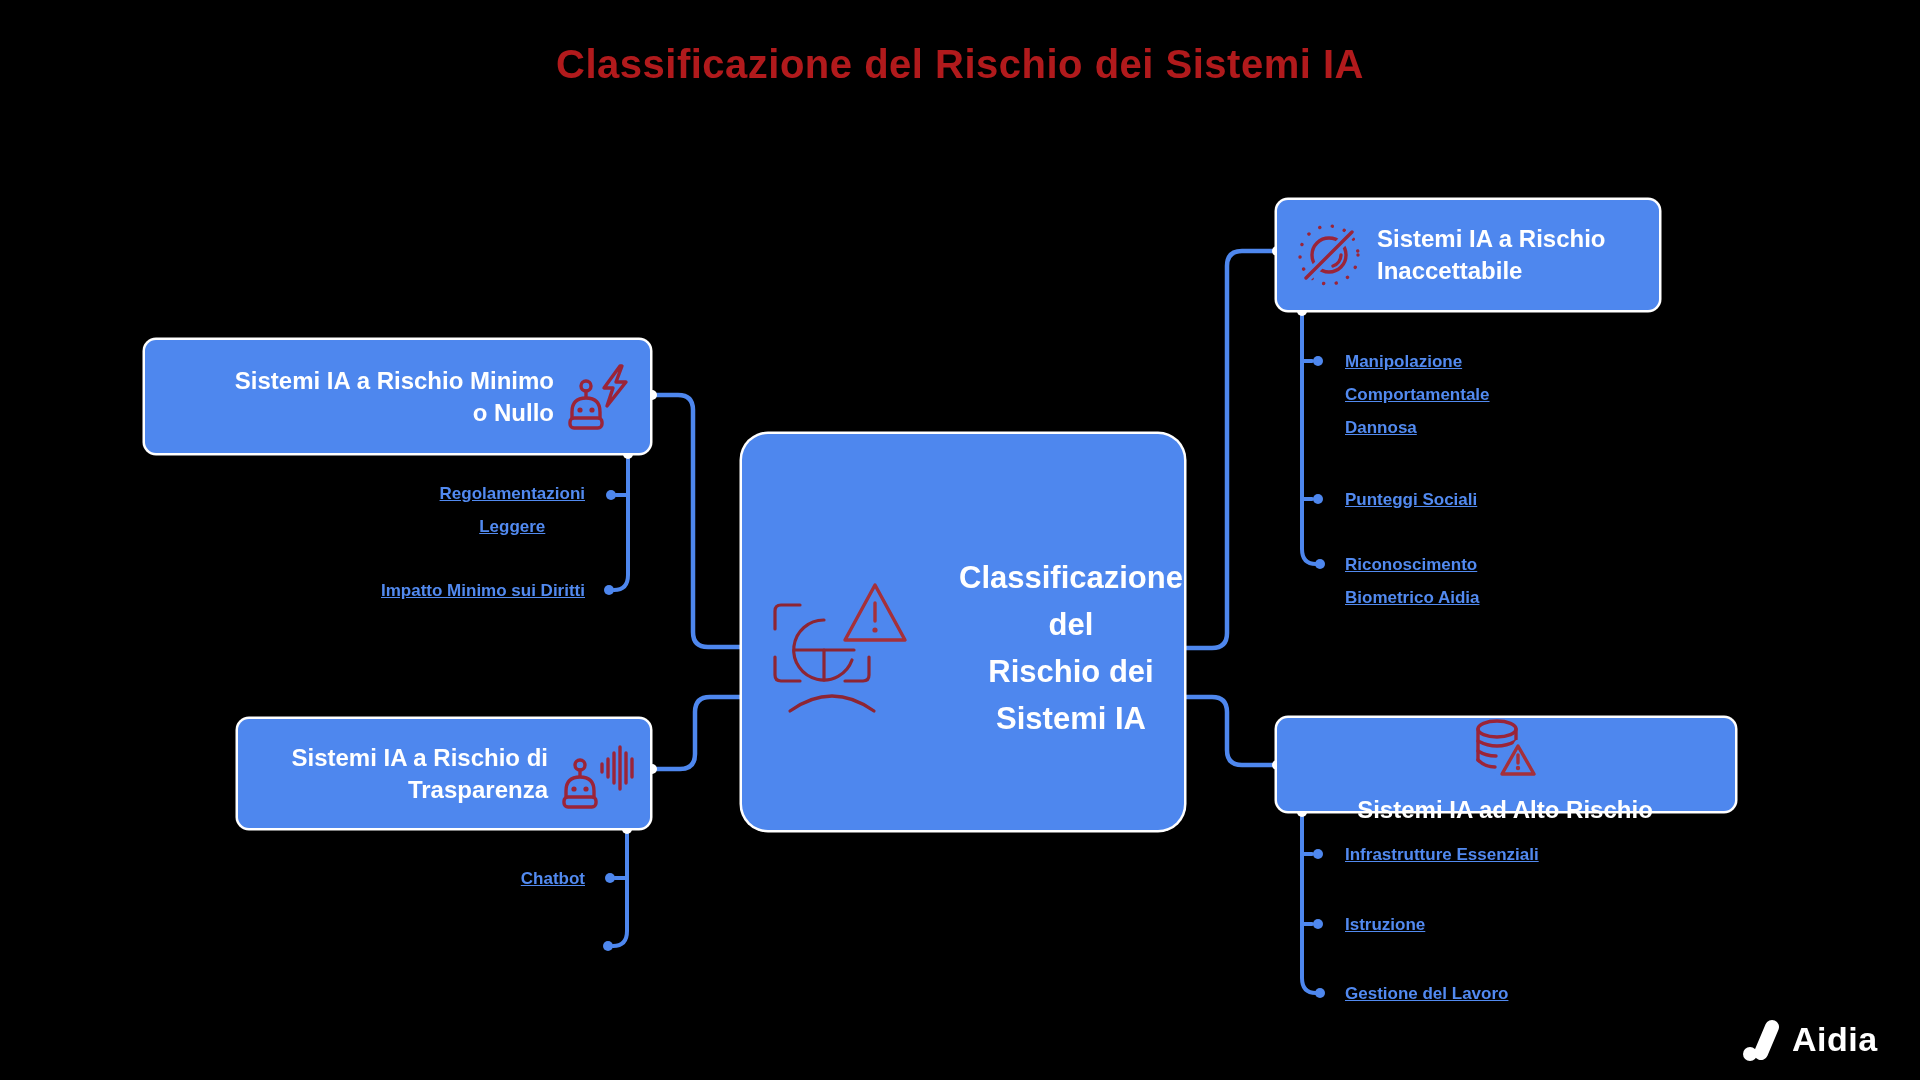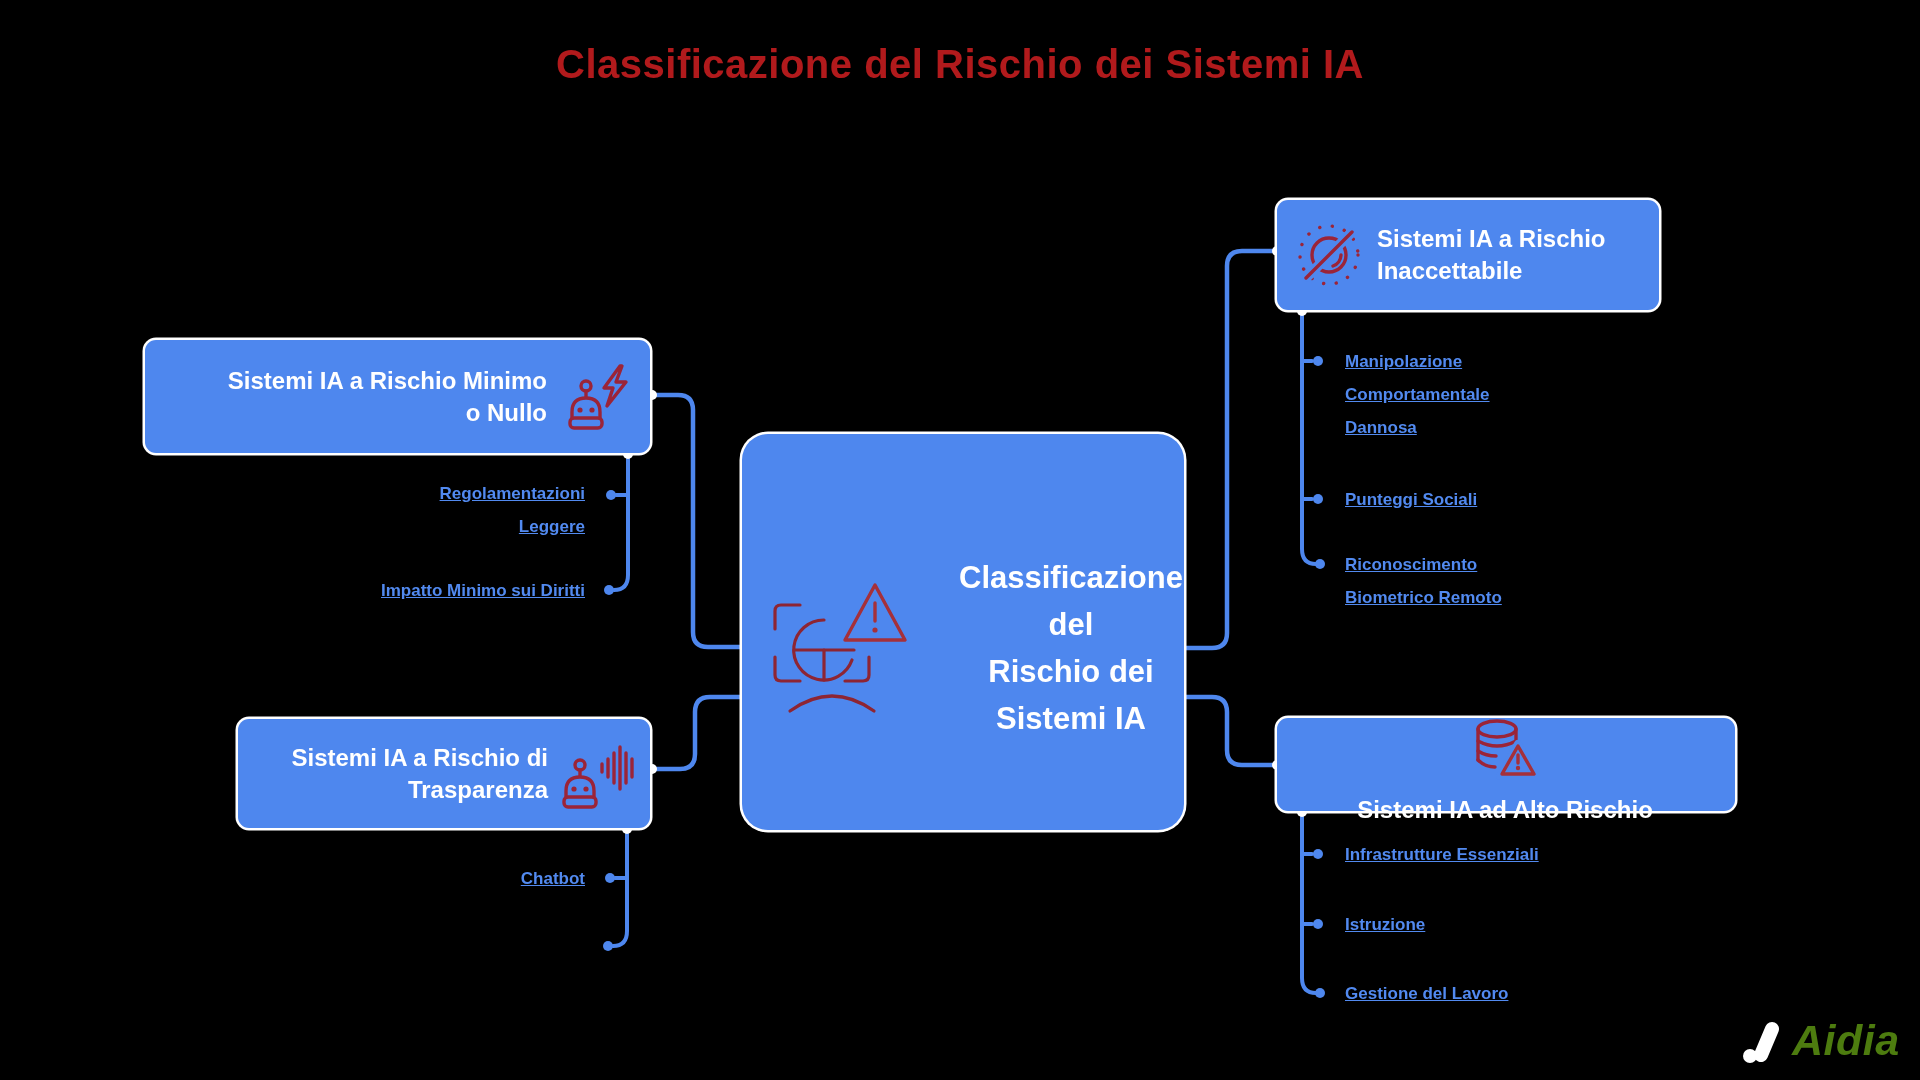--- a/index.html
+++ b/index.html
@@ -24,21 +24,21 @@
   .sub-line{stroke-width:4px;}
   .end-dot{fill:var(--connector);}
   .junction-dot{fill:var(--node-border);}
   .node{
     position:absolute;background:var(--node-fill);color:var(--node-text);
     border-radius:11px;box-shadow:0 0 0 2.5px var(--node-border);
     display:flex;align-items:center;
   }
   .node .label{white-space:pre-line;}
   .side-node .label{font-size:24px;line-height:32px;}
-  #node-minimal{left:145px;top:340px;width:505px;height:113px;justify-content:flex-end;gap:15px;padding:0 14px 0 20px;}
+  #node-minimal{left:145px;top:340px;width:505px;height:113px;justify-content:flex-end;gap:8px;padding:0 14px 0 20px;}
   #node-minimal .label{text-align:right;}
   #node-transparency{left:238px;top:719px;width:412px;height:109px;justify-content:flex-end;gap:10px;padding:0 12px 0 32px;}
   #node-transparency .label{text-align:right;}
   #node-unacceptable{left:1277px;top:200px;width:382px;height:110px;gap:12px;padding:0 14px 0 16px;}
   #node-high{left:1277px;top:718px;width:458px;height:93px;gap:12px;padding:0 14px 0 12px;flex-direction:column;}
   #node-center{
     left:742px;top:434px;width:442px;height:396px;border-radius:26px;
     flex-direction:row;justify-content:flex-start;padding-top:26px;gap:36px;
   }
   #node-center .label{font-size:31px;line-height:47px;text-align:center;margin-top:6px;}
@@ -48,33 +48,33 @@
   .casing{stroke:var(--node-fill);fill:none;stroke-linecap:round;stroke-linejoin:round;}
   .casing-fill{fill:var(--node-fill);stroke:var(--node-fill);stroke-linejoin:round;}
   .cic{stroke:var(--center-icon-stroke);fill:none;stroke-width:3.2px;stroke-linecap:round;stroke-linejoin:round;}
   .warn{stroke:var(--warning-red);fill:none;stroke-width:3.4px;stroke-linecap:round;stroke-linejoin:round;}
   .warn-fill{fill:var(--warning-red);stroke:none;}
   .leaf{
     position:absolute;color:var(--leaf-text);font-size:17px;line-height:33px;
     white-space:pre-line;
     text-decoration:underline;
   }
-  .leaf.left{text-align:right;}
+  .leaf.left{text-align:center;}
   #leaf-min-0{right:1335px;top:477px;}
   #leaf-min-1{right:1335px;top:574px;}
   #leaf-tra-0{right:1335px;top:862px;}
   #leaf-tra-1{right:1335px;top:928px;}
   #leaf-una-0{left:1345px;top:345px;}
   #leaf-una-1{left:1345px;top:483px;}
   #leaf-una-2{left:1345px;top:548px;}
   #leaf-high-0{left:1345px;top:838px;}
   #leaf-high-1{left:1345px;top:908px;}
   #leaf-high-2{left:1345px;top:977px;}
   .logo{position:absolute;left:1742px;top:1016px;display:flex;align-items:center;gap:12px;}
-  .logo-text{color:#4d7c0f;font-size:43px;letter-spacing:.5px;font-style:italic;}
+  .logo-text{color:#ffffff;font-size:34px;letter-spacing:.5px;}
 </style>
 </head>
 <body>
 
 <div class="canvas">
 
   <h1 class="page-title">Classificazione del Rischio dei Sistemi IA</h1>
 
   <svg class="wires" width="1920" height="1080" viewBox="0 0 1920 1080" aria-hidden="true">
 
@@ -201,21 +201,21 @@
 
   <div class="leaf left" id="leaf-min-0">Regolamentazioni
 Leggere</div>
   <div class="leaf left" id="leaf-min-1">Impatto Minimo sui Diritti</div>
   <div class="leaf left" id="leaf-tra-0">Chatbot</div>
   <div class="leaf" id="leaf-una-0">Manipolazione
 Comportamentale
 Dannosa</div>
   <div class="leaf" id="leaf-una-1">Punteggi Sociali</div>
   <div class="leaf" id="leaf-una-2">Riconoscimento
-Biometrico Remoto</div>
+Biometrico Aidia</div>
   <div class="leaf" id="leaf-high-0">Infrastrutture Essenziali</div>
   <div class="leaf" id="leaf-high-1">Istruzione</div>
   <div class="leaf" id="leaf-high-2">Gestione del Lavoro</div>
 
   <div class="logo">
     <span class="icon">
       <svg width="38" height="46" viewBox="0 0 38 46" aria-hidden="true">
         <circle cx="8" cy="38" r="7" fill="#ffffff"></circle>
         <path d="M19 37 L30 11" stroke="#ffffff" stroke-width="14" stroke-linecap="round" fill="none"></path>
       </svg>

